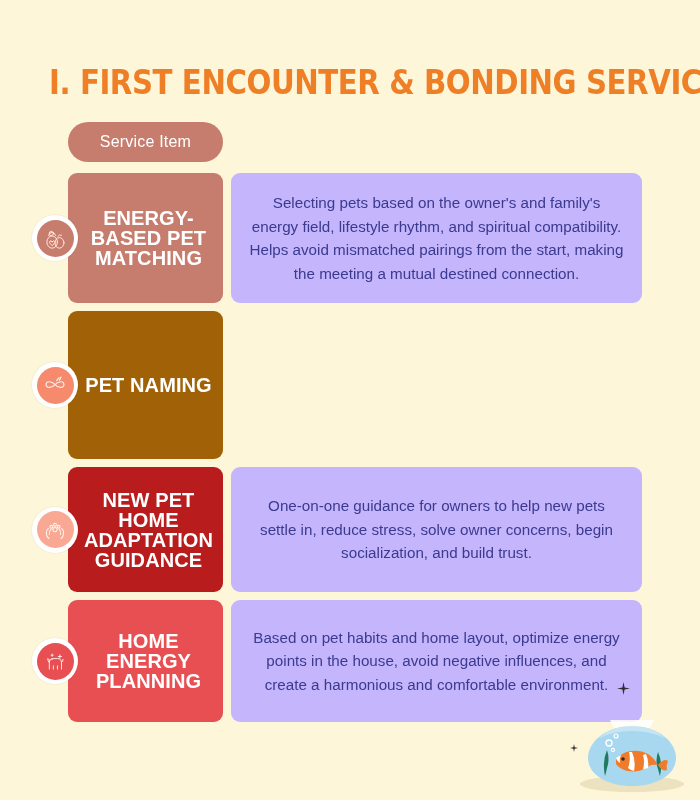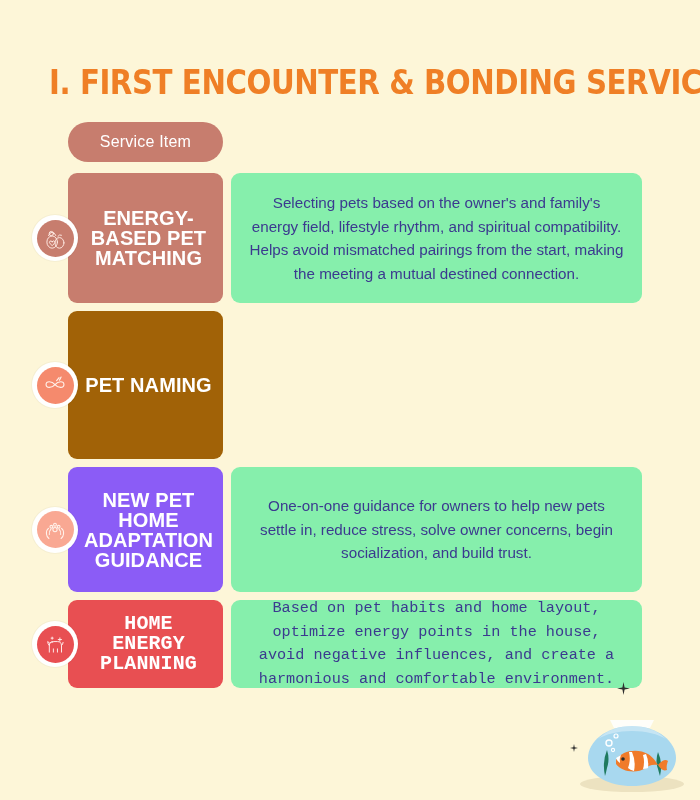--- a/index.html
+++ b/index.html
@@ -96,21 +96,21 @@
   .cell-item-label {
     color: #ffffff;
     font-size: 20px;
     font-weight: 700;
     line-height: 20px;
     letter-spacing: 0.1px;
     text-transform: uppercase;
   }
   .cell-desc {
     flex: 1;
-    background: #86efac;
+    background: #c4b5fd;
     border-radius: 9px;
     display: flex;
     align-items: center;
     justify-content: center;
     box-sizing: border-box;
     padding: 14px 18px;
   }
   .cell-desc-text {
     color: #3b3a8f;
     font-size: 15.2px;
@@ -220,29 +220,29 @@
               <path d="M24 14 q3 2 2.5 7 q-0.3 3.5 -3 5.5"></path>
               <path d="M21 15 q2.5 2.5 2 6.5"></path>
               <circle cx="16" cy="15.5" r="2.6"></circle>
               <circle cx="11.5" cy="12" r="1.7"></circle>
               <circle cx="20.5" cy="12" r="1.7"></circle>
               <circle cx="16" cy="9.5" r="1.7"></circle>
             </g>
           </svg>
         </div>
       </div>
-      <div class="cell-item" style="background:#8b5cf6;">
+      <div class="cell-item" style="background:#b91c1c;">
         <span class="cell-item-label">NEW PET HOME ADAPTATION GUIDANCE</span>
       </div>
       <div class="cell-desc">
         <span class="cell-desc-text">One-on-one guidance for owners to help new pets settle in, reduce stress, solve owner concerns, begin socialization, and build trust.</span>
       </div>
     </div>
 
-    <div class="row" style="height:88px;font-family:Liberation Mono, monospace;">
+    <div class="row" style="height:122px;">
       <div class="badge">
         <div class="badge-inner" style="background:#e84f52;">
           <svg width="26" height="26" viewBox="0 0 32 32">
             <g fill="none" stroke="#ffeaea" stroke-width="1.2" stroke-linecap="round" stroke-linejoin="round">
               <path d="M9 26 l0 -8 q0 -5 5 -5 l5 0 q5 0 5 5 l0 8"></path>
               <path d="M9 18 q-2 -2 -2 -5 l2.5 2 q1.5 -1.5 4 -1.5"></path>
               <path d="M24 18 q2 -1.5 2 -4"></path>
               <path d="M14 26 l0 -4 M19 26 l0 -4"></path>
               <path d="M22 8.5 l0 4 M20 10.5 l4 0"></path>
               <path d="M12.5 7.5 l0 2.6 M11.2 8.8 l2.6 0"></path>

